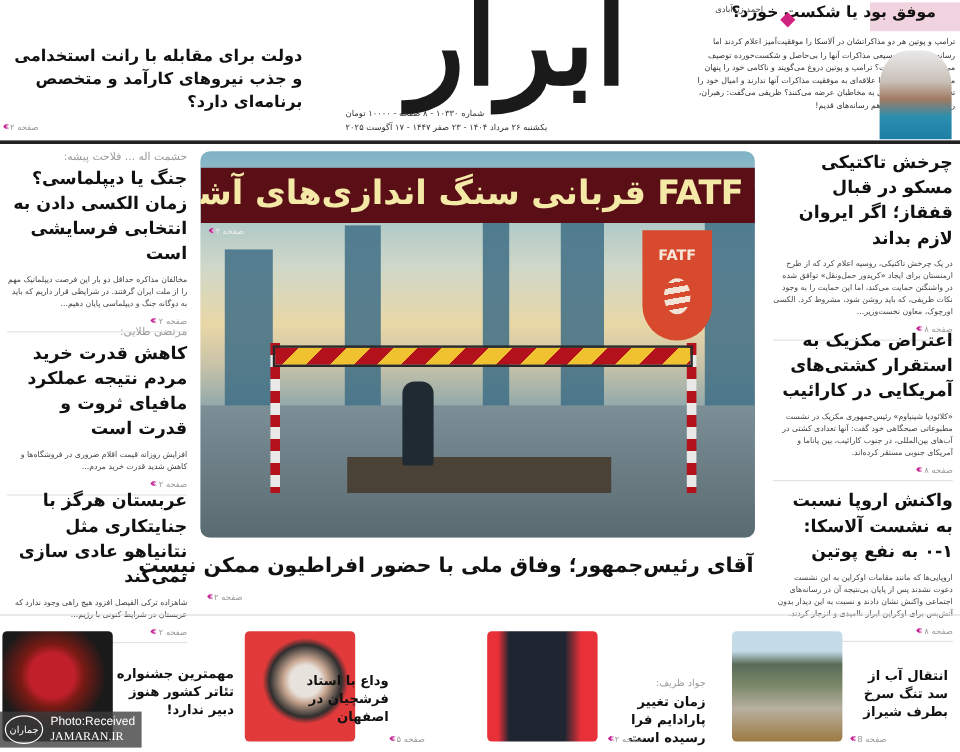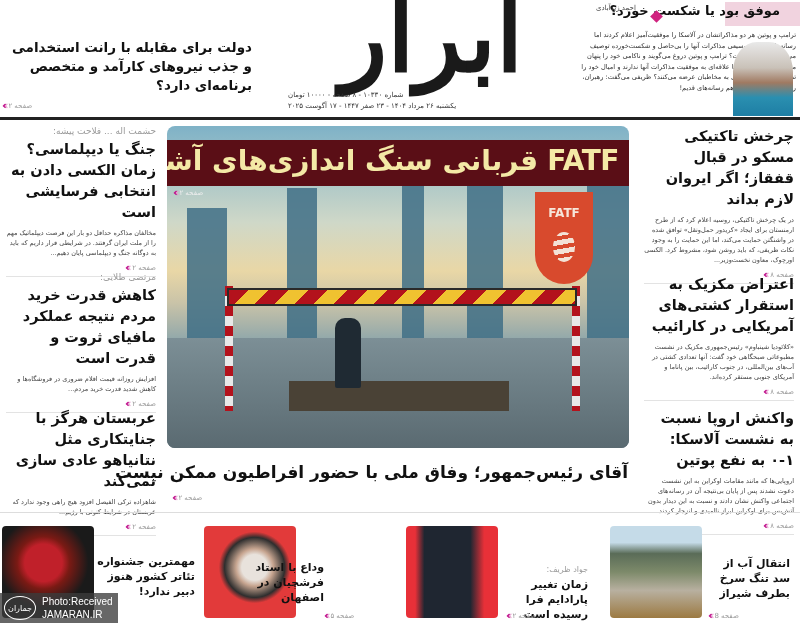--- a/index.html
+++ b/index.html
@@ -64,21 +64,21 @@
   
   .bottom-item { position:absolute; top: 520px; height: 100px; }
   .b-photo { position:absolute; top: 6px; height: 92px; border-radius: 4px; }
   .b-title { position:absolute; font-size: 11px; font-weight: bold; line-height: 15px; text-align: right; }
   .b-kicker { font-size: 8px; color:#999; font-weight: normal; }
   .b-ref { position:absolute; direction: ltr; }
 
   .watermark { position:absolute; left: 0; top: 593px; width: 118px; height: 30px; background: rgba(60,60,60,.78); color:#fff; direction: ltr; }
   .wm-logo { position:absolute; left: 4px; top: 3px; width: 32px; height: 24px; border: 1.5px solid #fff; border-radius: 50%; font-size: 8px; display:flex; align-items:center; justify-content:center; }
   .wm-l1 { position:absolute; left: 42px; top: 3px; font-family: "Liberation Sans", sans-serif; font-size: 10px; }
-  .wm-l2 { position:absolute; left: 42px; top: 16px; font-family: Liberation Sans, sans-serif; font-size: 10px; }
+  .wm-l2 { position:absolute; left: 42px; top: 16px; font-family: Liberation Serif, serif; font-size: 10px; }
 </style>
 </head>
 <body>
 
 <div class="abs masthead-left">
   <div class="left-teaser">دولت برای مقابله با رانت استخدامی و جذب نیروهای کارآمد و متخصص برنامه‌ای دارد؟</div>
   <div class="page-ref left-teaser-ref">
     <span class="chev">‹‹<span class="chev-light">‹</span></span>
     <span>صفحه ۲</span>
   </div>

